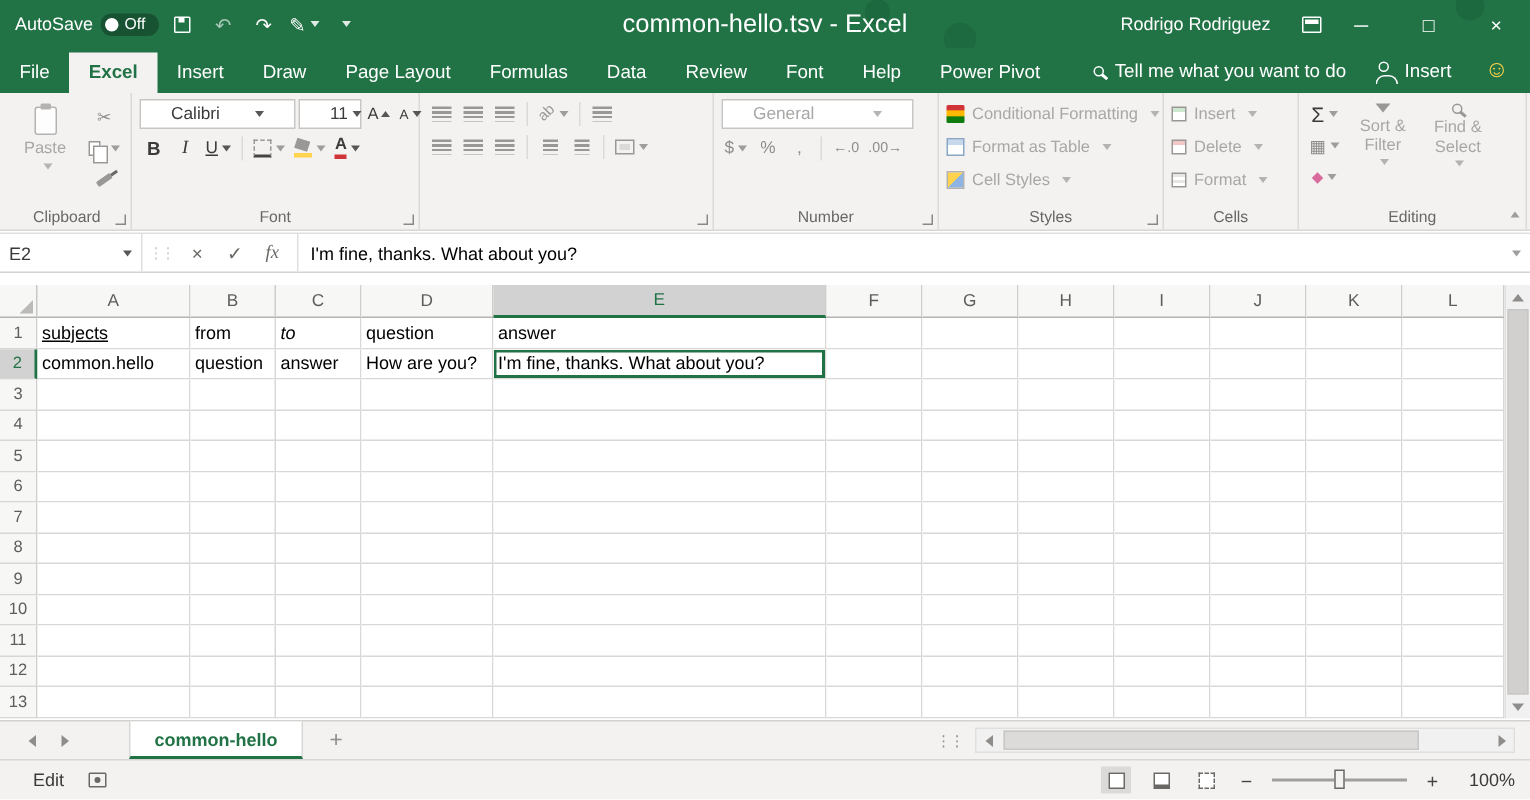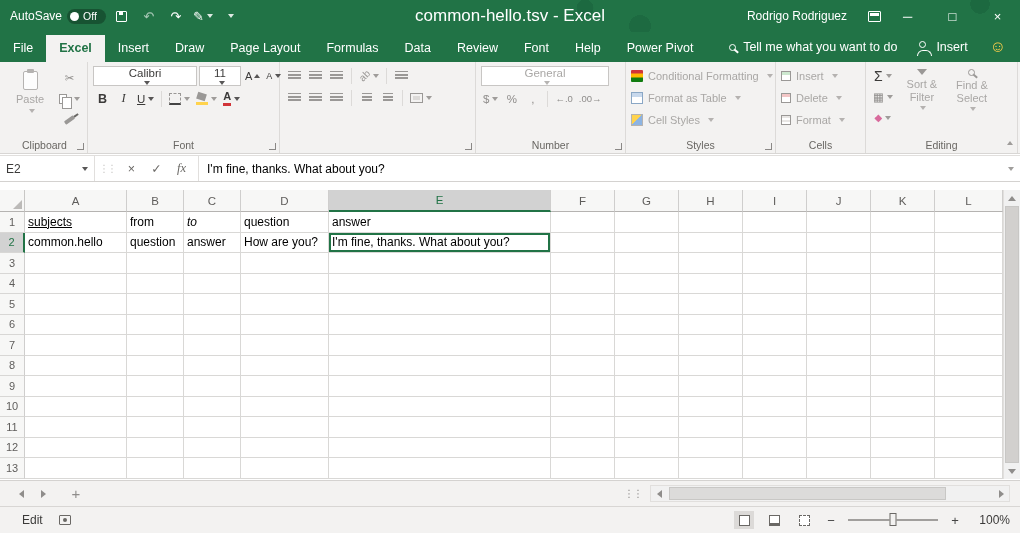--- a/index.html
+++ b/index.html
@@ -54,21 +54,21 @@
   .rrow { display:flex; align-items:center; gap:2px; }
   .minicol { display:flex; flex-direction:column; gap:2px; }
   .glabel { position:absolute; left:0; right:0; bottom:2px; text-align:center; font-size:10.5px; color:#696763; }
   .launcher { position:absolute; right:3px; bottom:3px; width:7px; height:7px; border-right:1.5px solid #8a8886; border-bottom:1.5px solid #8a8886; }
   .bigbtn { display:flex; flex-direction:column; align-items:center; width:46px; font-size:11px; line-height:1.15; text-align:center; color:#a9a7a5; gap:3px; padding-top:3px; }
   .sbtn { height:19px; min-width:19px; padding:0 2px; display:inline-flex; align-items:center; justify-content:center; font-size:11.5px; color:#8f8d8b; }
   .sbtn.en { color:#3b3a39; }
   .sbtn.b { font-weight:bold; font-size:12.5px; }
   .sbtn.i { font-style:italic; font-family:"Liberation Serif", serif; font-size:12.5px; }
   .u-txt { text-decoration:underline; }
-  .combo { display:flex; align-items:center; justify-content:space-between; background:#fff; border:1px solid #c8c6c4; height:20px; padding:0 20px; font-size:11.5px; color:#3b3a39;flex-direction:column; }
+  .combo { display:flex; align-items:center; justify-content:space-between; background:#fff; border:1px solid #c8c6c4; height:20px; padding:0 20px; font-size:11.5px; color:#3b3a39; }
   .combo.dis { color:#a9a7a5; }
   .vdiv { width:1px; height:16px; background:#dcdad8; margin:0 3px; }
   .glyA { font-size:11px; color:#3b3a39; } .glyA.sm { font-size:9px; }
   .srow { display:flex; align-items:center; gap:5px; font-size:11px; color:#a9a7a5; height:19px; white-space:nowrap; }
   .collapse { position:absolute; right:7px; bottom:4px; color:#8f8d8b; }
   
   .ic-clipboard { width:15px; height:19px; border:1.5px solid #b5b3b1; border-radius:2px; position:relative; background:#fdfdfd; margin-top:2px; }
   .ic-clipboard::after { content:""; position:absolute; top:-3px; left:3px; right:3px; height:4px; background:#b5b3b1; border-radius:1px; }
   .ic-copy { position:relative; width:8px; height:10px; border:1px solid #9a9896; background:#fff; margin-right:4px; }
   .ic-copy::after { content:""; position:absolute; left:2px; top:2px; width:8px; height:10px; border:1px solid #9a9896; background:#fff; }
@@ -654,20 +654,23 @@
     </div>
 </div>
 
 <div id="sheetbar">
   <span class="navarr">
       <span class="tri tleft"></span>
     </span>
   <span class="navarr">
       <span class="tri tright"></span>
     </span>
+  <div class="sheettab">
+      <span>common-hello</span>
+    </div>
   <span class="newsheet">+</span>
   <div class="hscrollwrap">
     <span class="grip">⋮⋮</span>
     <div class="hscroll">
       <span class="sarr" style="width:16px">
           <span class="tri tleft"></span>
         </span>
       <div class="htrack">
           <div class="hthumb"></div>
         </div>

